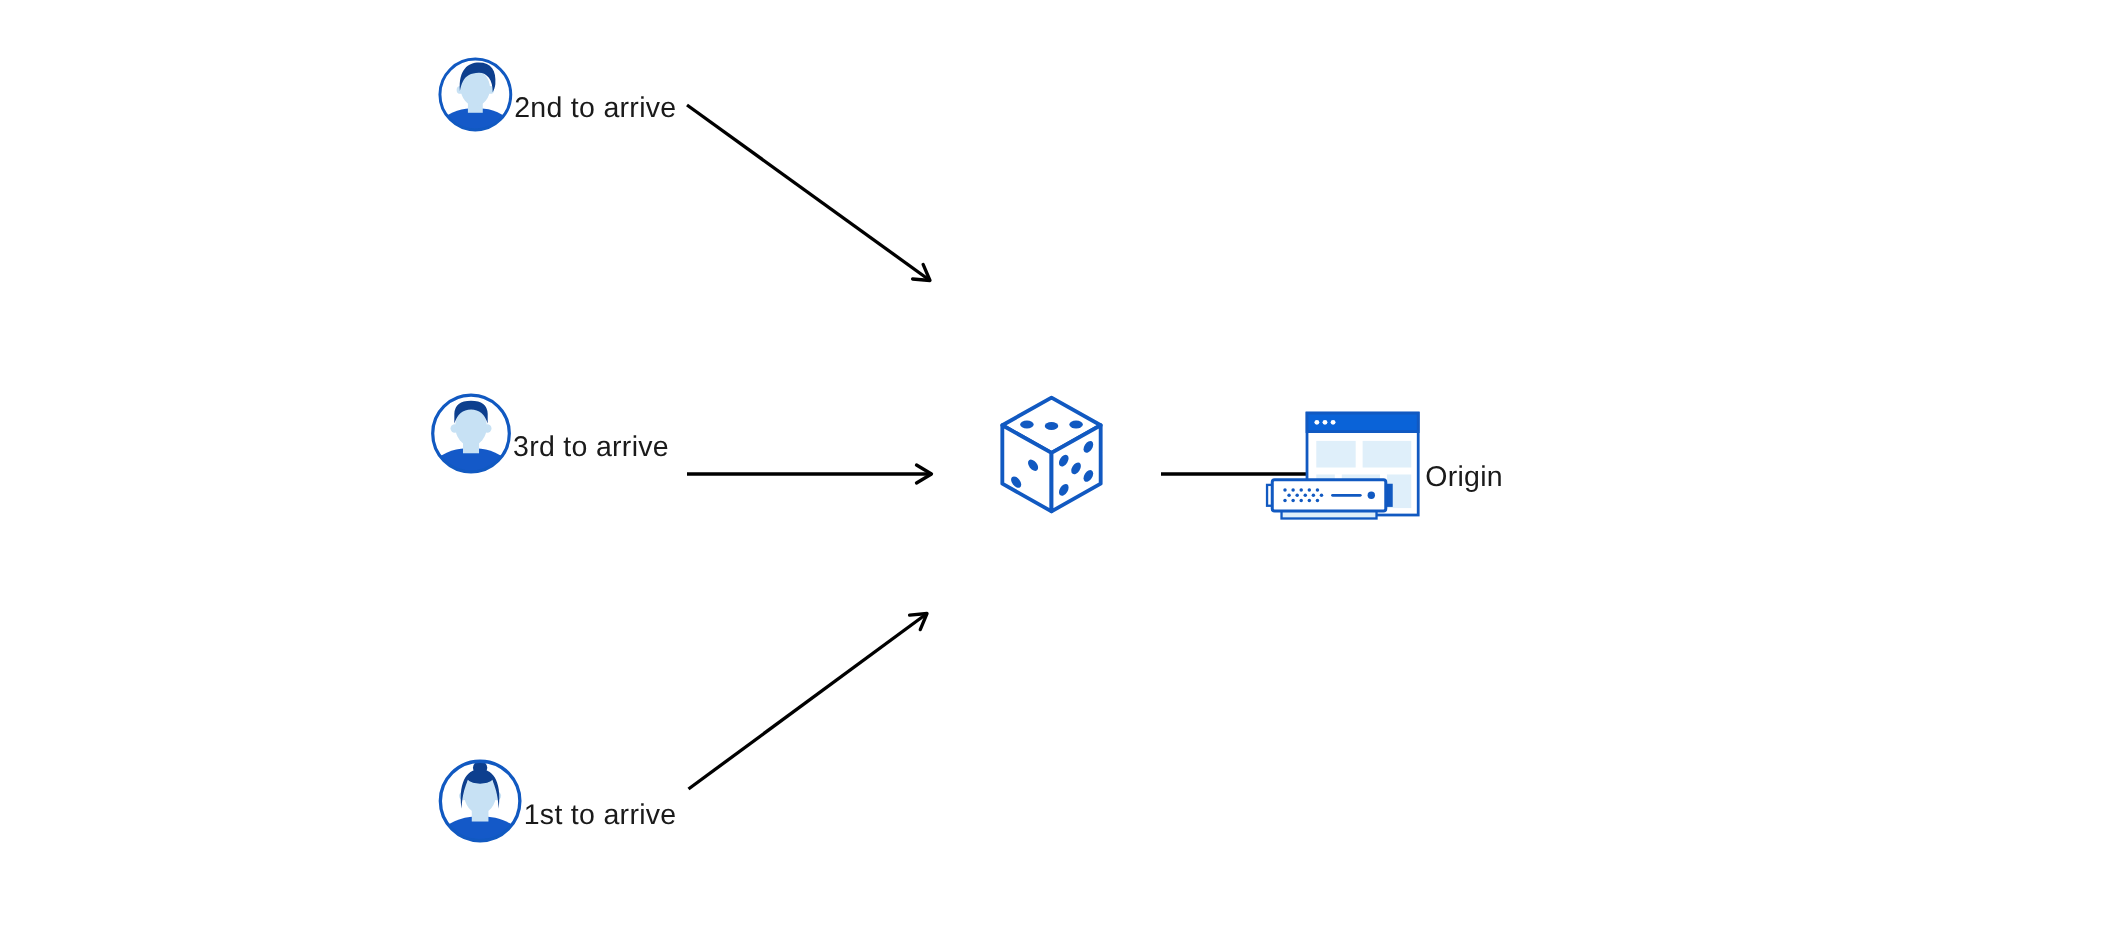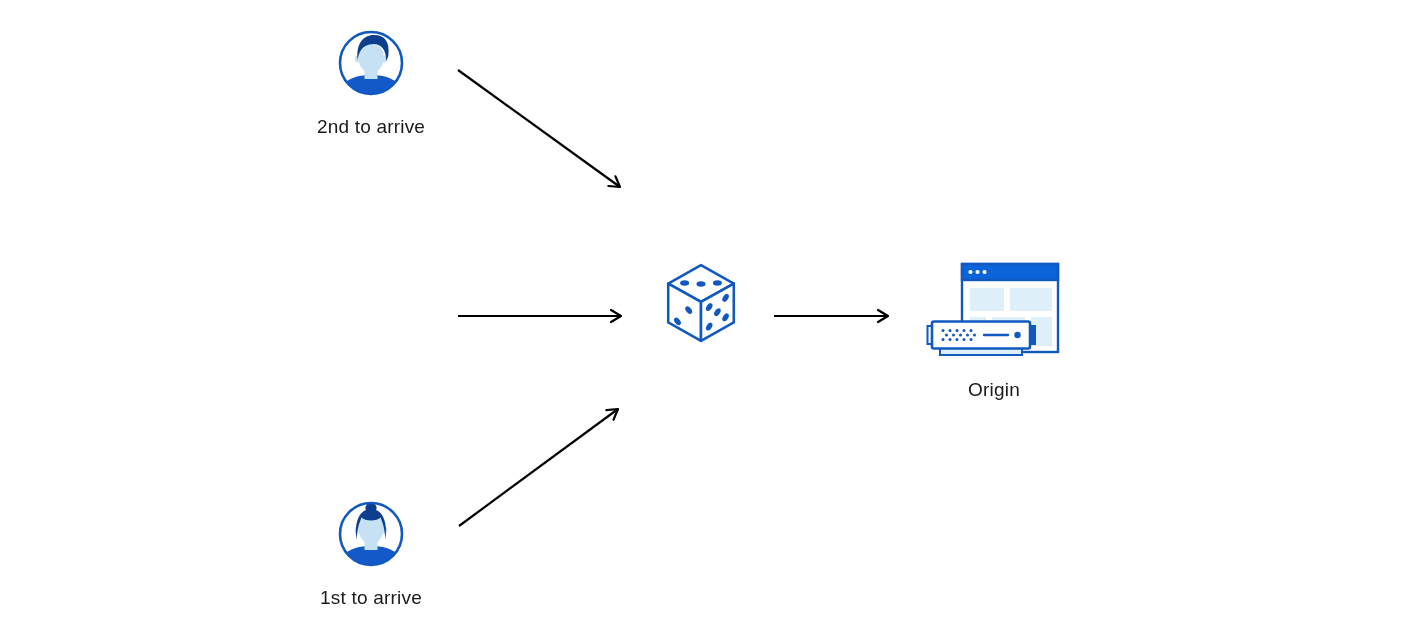--- a/index.html
+++ b/index.html
@@ -3,21 +3,21 @@
 <meta charset="utf-8">
 <style>
   html,body{margin:0;padding:0;background:#fff;}
   .canvas{
     position:relative;
     width:1405px;height:633px;
     background:var(--background,#fff);
     font-family:"Liberation Sans","DejaVu Sans",sans-serif;
     overflow:hidden;
   }
-  .node{position:absolute;display:flex;flex-direction:column;align-items:center;}
+  .node{position:absolute;display:flex;align-items:center;}
   .node-label{
     font-size:19px;
     color:var(--text-black,#1a1a1a);
     letter-spacing:.2px;
     white-space:nowrap;
     text-align:center;
   }
   .user-node .node-label{margin-top:19px;}
   .origin-node .node-label{margin-top:9px;}
   .arrows-layer{position:absolute;left:0;top:0;pointer-events:none;}
@@ -65,20 +65,40 @@
         <circle class="f-face" cx="21" cy="30" r="3.4"></circle>
         <circle class="f-face" cx="47" cy="30" r="3.4"></circle>
         <ellipse class="f-face" cx="34" cy="28.5" rx="12.8" ry="15.5"></ellipse>
         <path class="f-dark" d="M20.5,31 C19,12 28,6 37,6 C48,6 52.5,13 51.5,25 C51.2,28 50.2,30 49.2,32 C49.4,21 44,14.8 37,15 C30,15.2 25.8,17.5 23.2,22.5 C21.8,25 21,28 20.5,31 Z"></path>
       </g>
       <circle cx="34" cy="34" r="31" class="s-blue f-none" stroke-width="2.6"></circle>
     </svg>
     <div class="node-label">2nd to arrive</div>
   </div>
 
+  <div class="node user-node" style="left:286px;top:255px;width:160px">
+    <svg width="68" height="68" viewBox="0 0 68 68">
+      <defs>
+          <clipPath id="av2">
+            <circle cx="34" cy="34" r="31"></circle>
+          </clipPath>
+        </defs>
+      <circle cx="34" cy="34" r="31" class="f-white"></circle>
+      <g clip-path="url(#av2)">
+        <path class="f-shirt" d="M0,68 L0,60 C12,48 22,46 34,46 C46,46 56,48 68,60 L68,68 Z"></path>
+        <rect class="f-face" x="27.5" y="36" width="13" height="14"></rect>
+        <circle class="f-face" cx="20.8" cy="30" r="3.4"></circle>
+        <circle class="f-face" cx="47.2" cy="30" r="3.4"></circle>
+        <ellipse class="f-face" cx="34" cy="28.5" rx="12.8" ry="15.5"></ellipse>
+        <path class="f-dark" d="M20.5,26 L20.5,18 Q21,7.5 34,7.5 Q47,7.5 47.5,18 L47.5,26 Q44,14.5 34,14.5 Q24,14.5 20.5,26 Z"></path>
+      </g>
+      <circle cx="34" cy="34" r="31" class="s-blue f-none" stroke-width="2.6"></circle>
+    </svg>
+    <div class="node-label">3rd to arrive</div>
+  </div>
 
   <div class="node user-node" style="left:291px;top:500px;width:160px">
     <svg width="68" height="68" viewBox="0 0 68 68">
       <defs>
           <clipPath id="av3">
             <circle cx="34" cy="34" r="31"></circle>
           </clipPath>
         </defs>
       <circle cx="34" cy="34" r="31" class="f-white"></circle>
       <g clip-path="url(#av3)">
@@ -111,21 +131,21 @@
       <ellipse class="f-blue" cx="13" cy="58" rx="2.6" ry="4.2" transform="rotate(-38 13 58)"></ellipse>
 
       <ellipse class="f-blue" cx="44" cy="44" rx="2.6" ry="4.2" transform="rotate(32 44 44)"></ellipse>
       <ellipse class="f-blue" cx="60" cy="35" rx="2.6" ry="4.2" transform="rotate(32 60 35)"></ellipse>
       <ellipse class="f-blue" cx="52" cy="49" rx="2.6" ry="4.2" transform="rotate(32 52 49)"></ellipse>
       <ellipse class="f-blue" cx="44" cy="63" rx="2.6" ry="4.2" transform="rotate(32 44 63)"></ellipse>
       <ellipse class="f-blue" cx="60" cy="54" rx="2.6" ry="4.2" transform="rotate(32 60 54)"></ellipse>
     </svg>
   </div>
 
-  <div class="node origin-node" style="left:914px;top:258px;width:160px">
+  <div class="node origin-node" style="left:842px;top:258px;width:160px">
     <svg width="140" height="112" viewBox="0 0 140 112">
 
       <rect x="38" y="6" width="96" height="88" class="f-white s-blue" stroke-width="2.4"></rect>
       <rect x="38" y="6" width="96" height="16" class="f-titlebar s-blue" stroke-width="2.4"></rect>
       <circle class="f-white" cx="46.5" cy="14" r="2.1"></circle>
       <circle class="f-white" cx="53.5" cy="14" r="2.1"></circle>
       <circle class="f-white" cx="60.5" cy="14" r="2.1"></circle>
       <rect class="f-panel" x="46" y="30" width="34" height="23"></rect>
       <rect class="f-panel" x="86" y="30" width="42" height="23"></rect>
       <rect class="f-panel" x="46" y="59" width="16" height="17"></rect>

